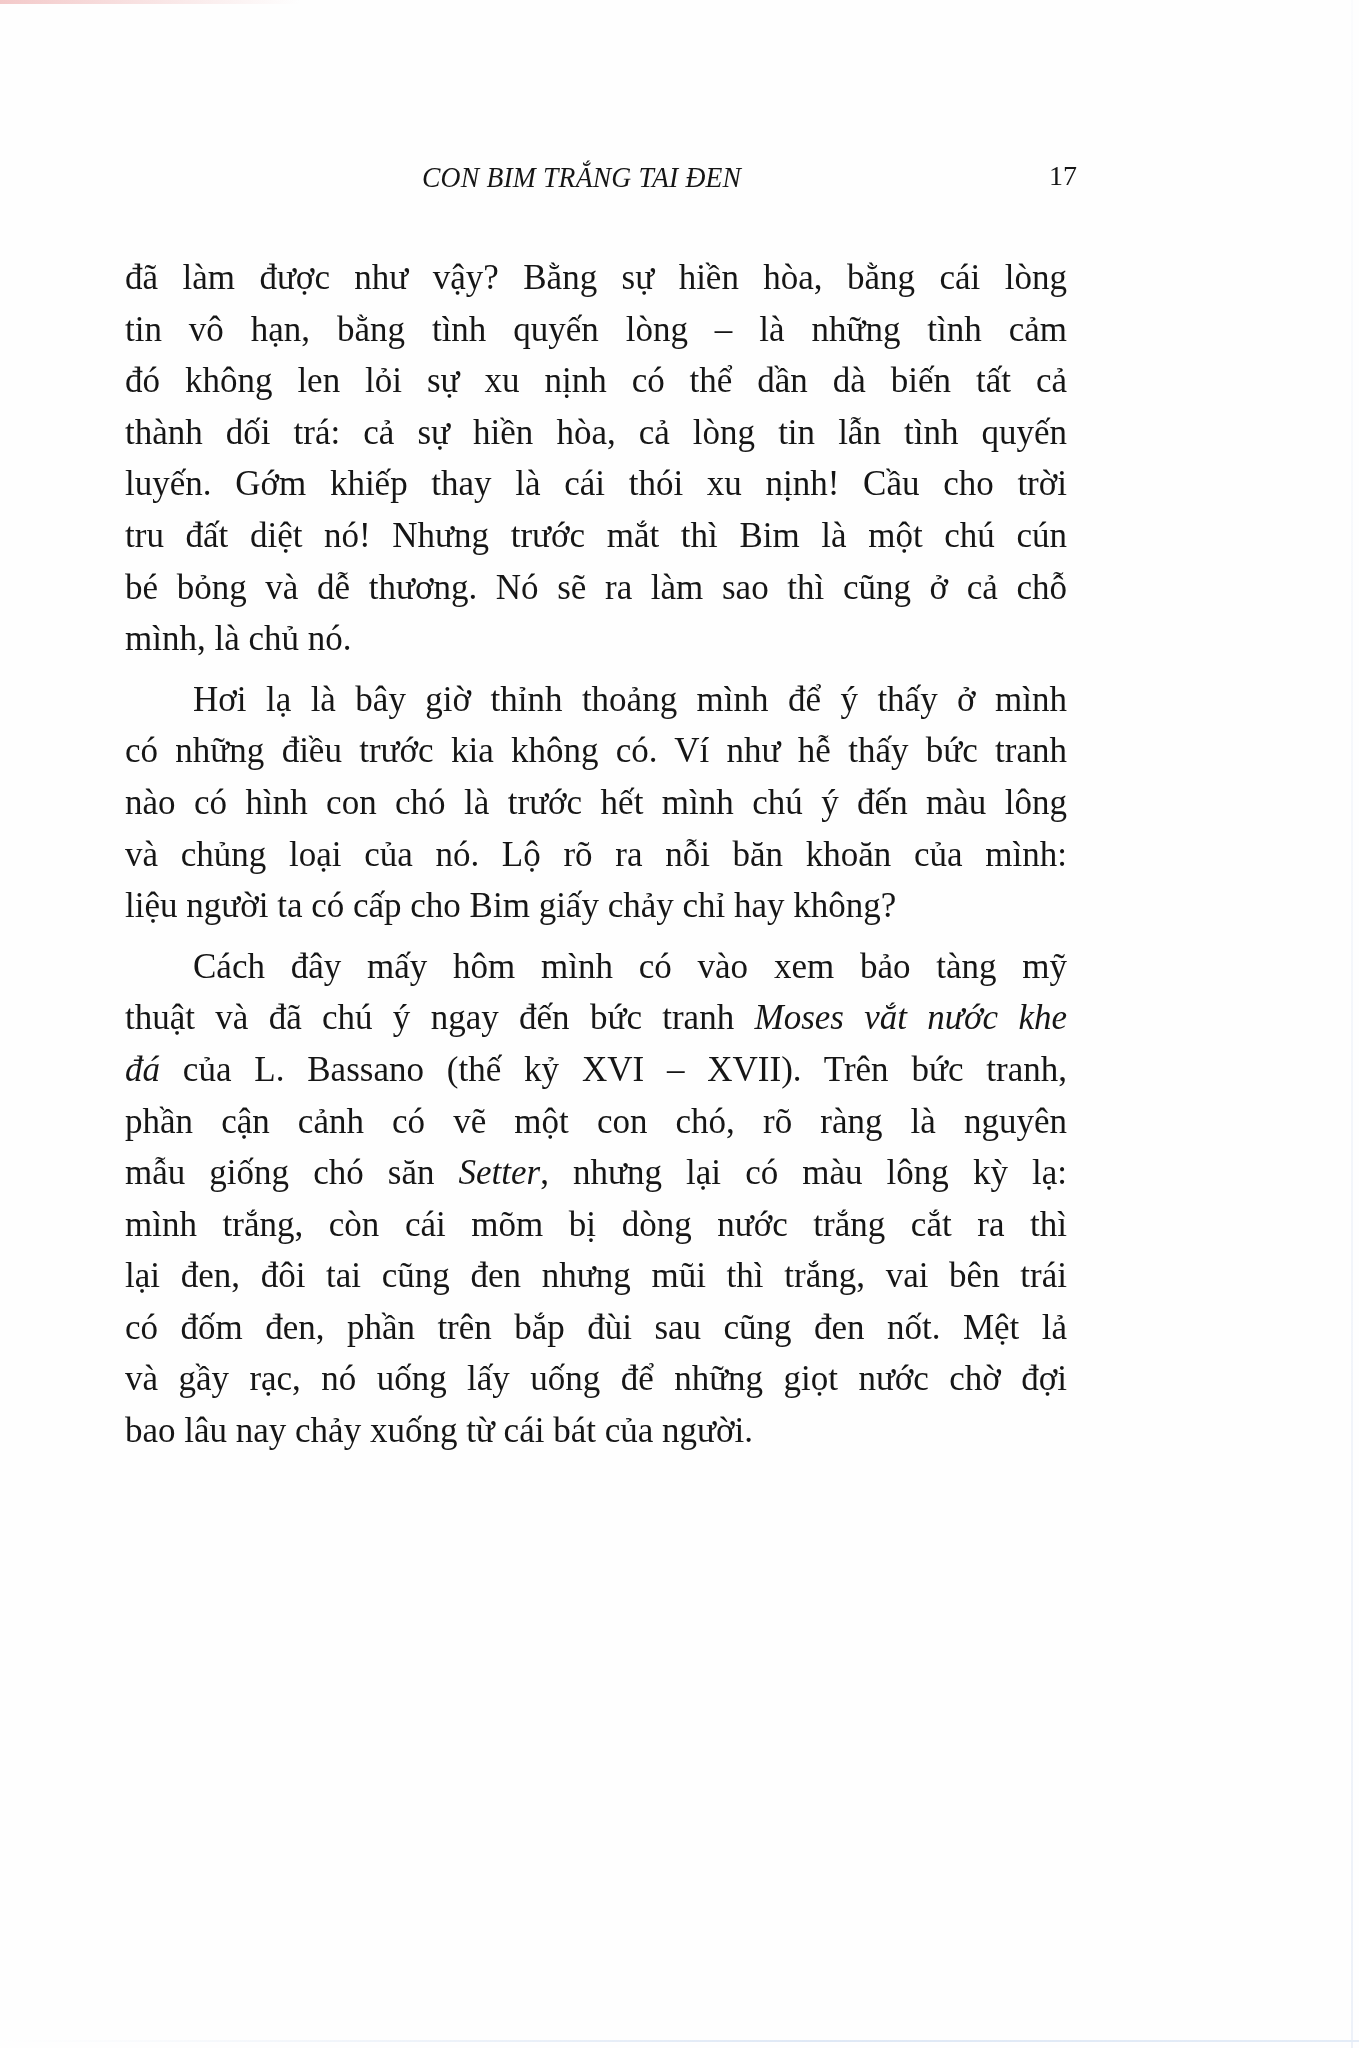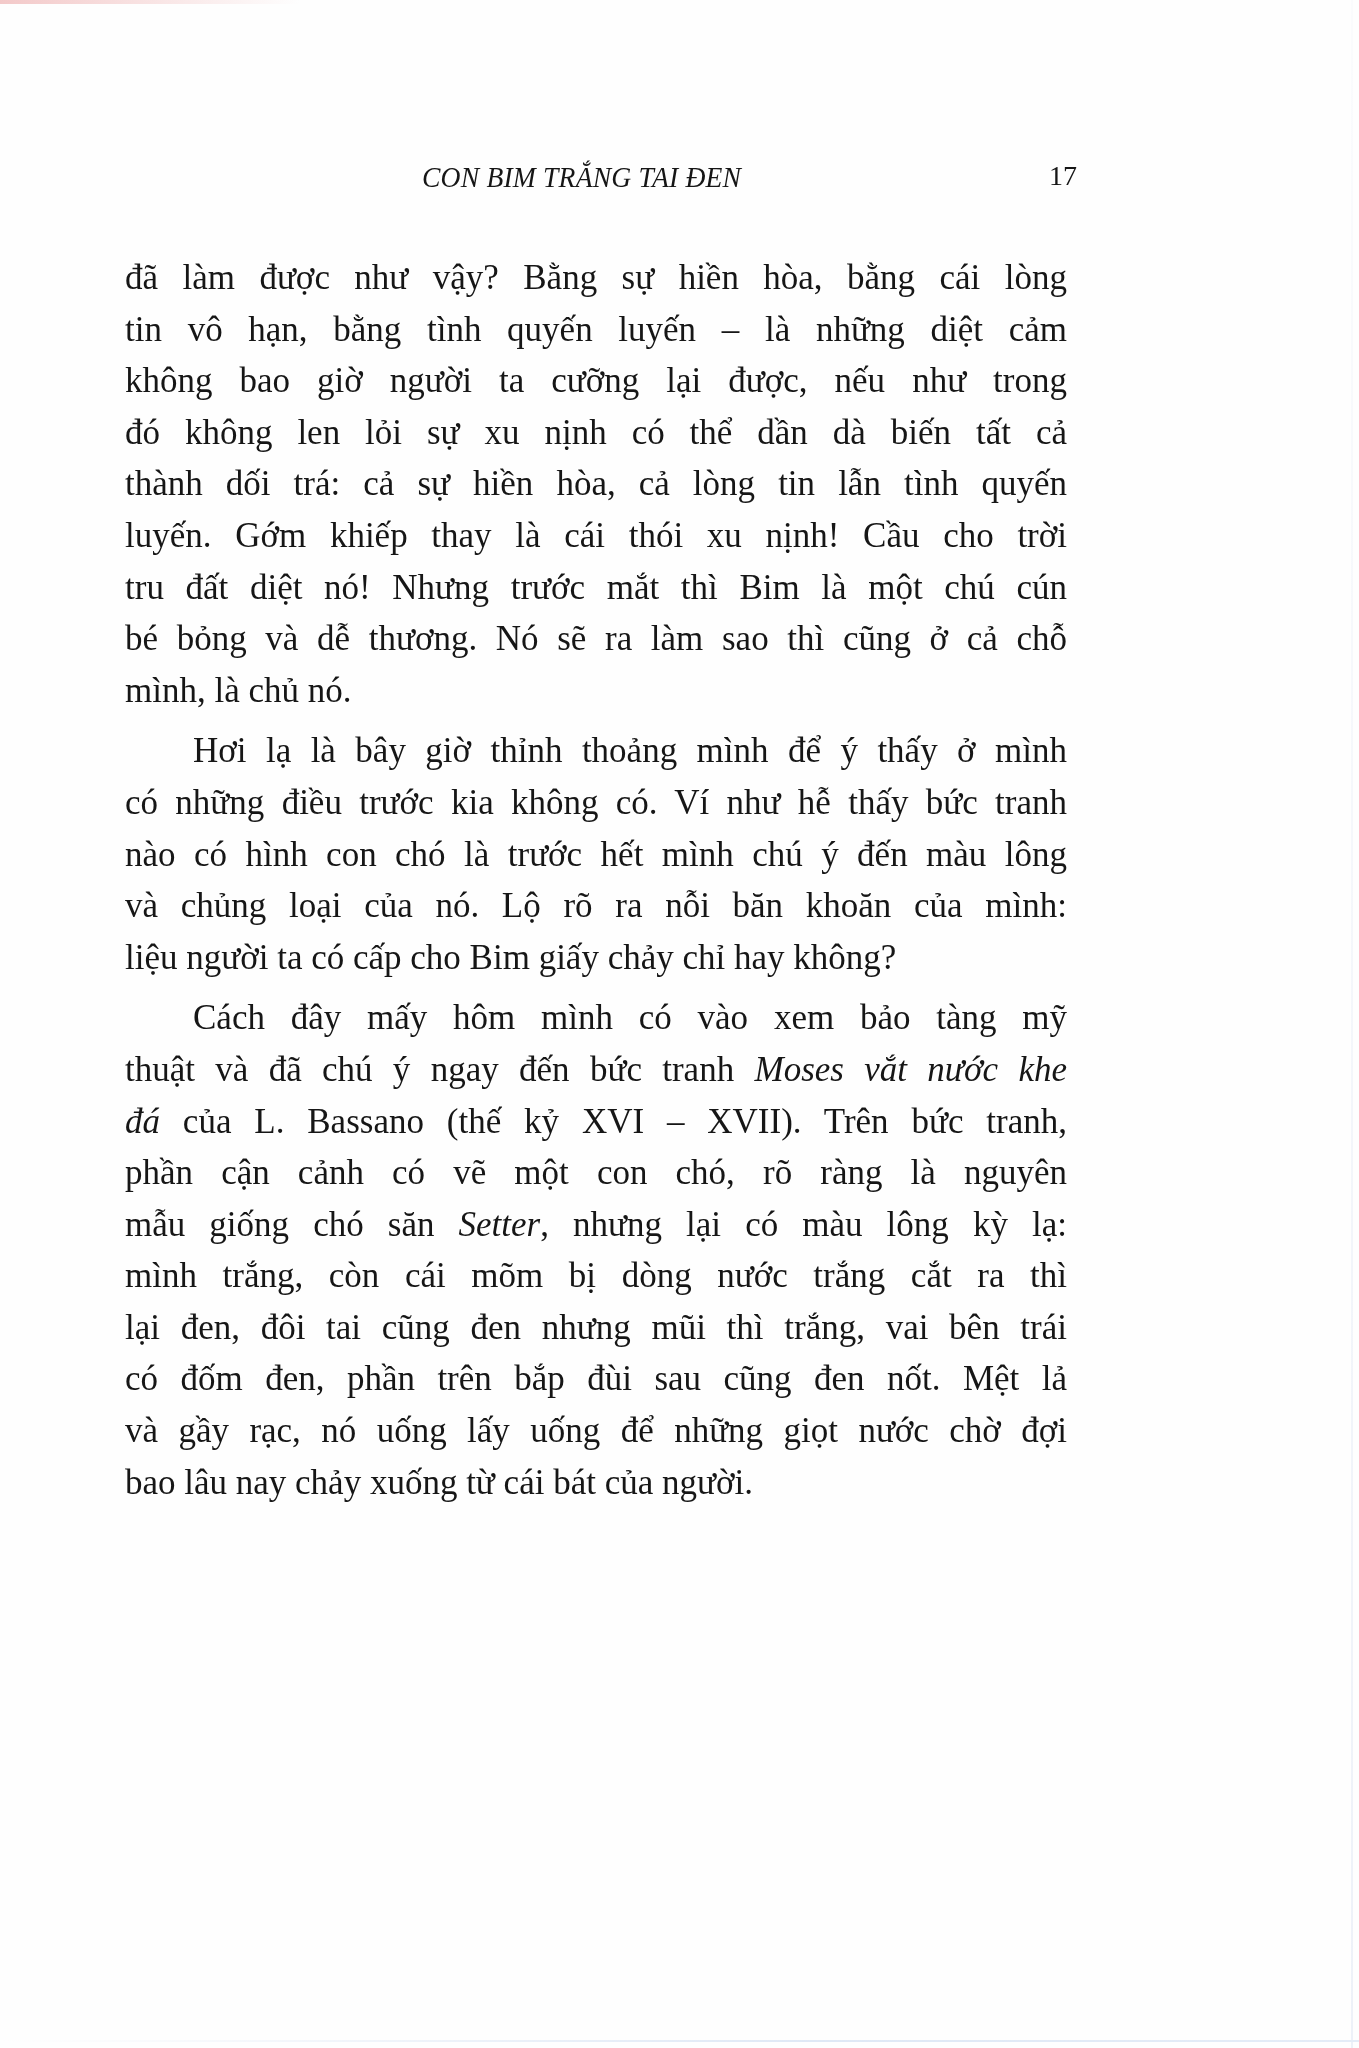--- a/index.html
+++ b/index.html
@@ -101,22 +101,21 @@
 
 <header class="running-head">
   <span class="running-title">CON BIM TRẮNG TAI ĐEN</span>
   <span class="page-number">17</span>
 </header>
 
 <main class="body-text">
   <div id="paragraphs">
       <p class="paragraph continuation">
         <span class="line">đã làm được như vậy? Bằng sự hiền hòa, bằng cái lòng</span>
-        <span class="line">tin vô hạn, bằng tình quyến luyến – là những diệt cảm</span>
-        <span class="line">không bao giờ người ta cưỡng lại được, nếu như trong</span>
+        <span class="line">tin vô hạn, bằng tình quyến lòng – là những tình cảm</span>
         <span class="line">đó không len lỏi sự xu nịnh có thể dần dà biến tất cả</span>
         <span class="line">thành dối trá: cả sự hiền hòa, cả lòng tin lẫn tình quyến</span>
         <span class="line">luyến. Gớm khiếp thay là cái thói xu nịnh! Cầu cho trời</span>
         <span class="line">tru đất diệt nó! Nhưng trước mắt thì Bim là một chú cún</span>
         <span class="line">bé bỏng và dễ thương. Nó sẽ ra làm sao thì cũng ở cả chỗ</span>
         <span class="line last">mình, là chủ nó.</span>
       </p>
       <p class="paragraph">
         <span class="line indent">Hơi lạ là bây giờ thỉnh thoảng mình để ý thấy ở mình</span>
         <span class="line">có những điều trước kia không có. Ví như hễ thấy bức tranh</span>

